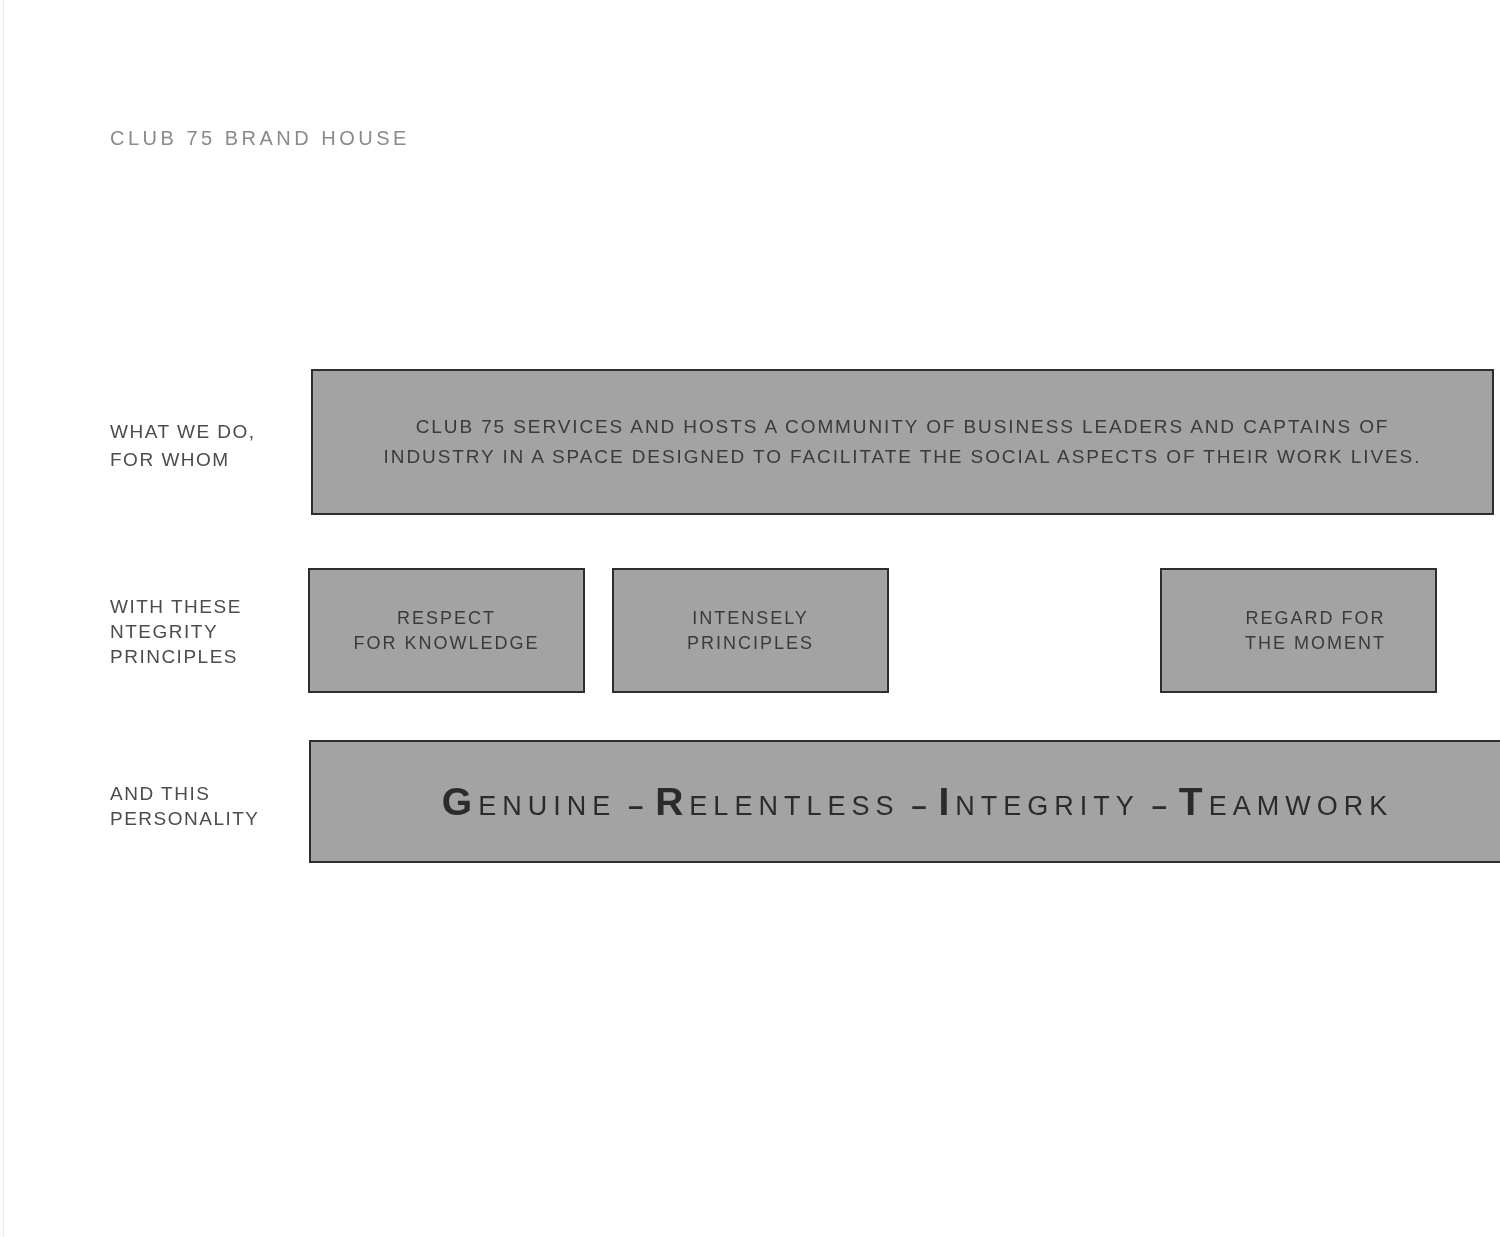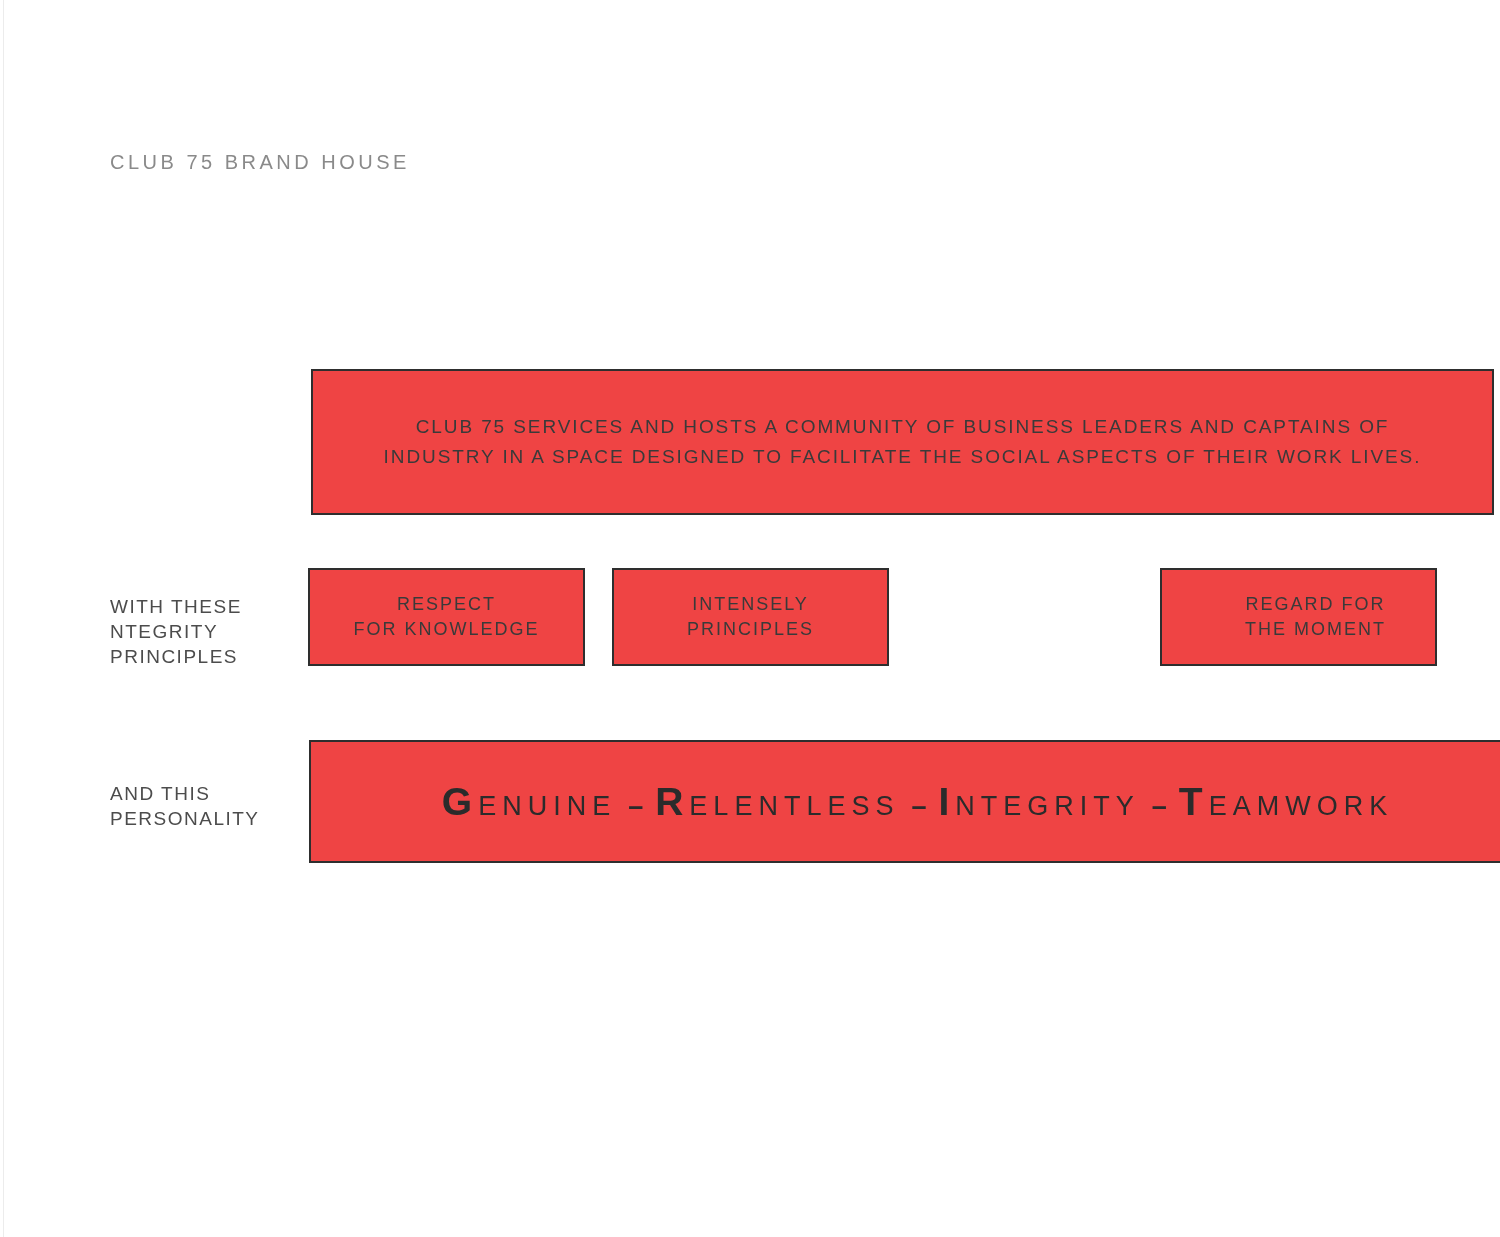--- a/index.html
+++ b/index.html
@@ -29,58 +29,57 @@
     background: #ececec;
   }
 
   .slide-title {
     position: absolute;
     left: 110px; top: 127px;
     font-size: 20px;
     letter-spacing: 3.5px;
     color: var(--title-gray);
     white-space: nowrap;
-    margin-top: 24px;
   }
 
   .row-label {
     position: absolute;
     left: 110px;
     color: var(--label-gray);
     font-size: 19px;
     letter-spacing: 1.5px;
   }
   .row-label .lbl-line { display: block; }
 
   .label-row1 { top: 418px; line-height: 28px; }
   .label-row2 { top: 594px; line-height: 25px; }
   .label-row3 { top: 781px; line-height: 25px; }
 
   .outline-box {
     position: absolute;
     border: 2px solid var(--border-dark);
-    background: #ef4444;
+    background: #a3a3a3;
     display: flex;
     align-items: center;
     justify-content: center;
     text-align: center;
     color: var(--text-dark);
   }
 
   .box-what {
     left: 311px; top: 369px;
     width: 1183px; height: 146px;
     font-size: 19px;
     letter-spacing: 1.9px;
     line-height: 30px;
   }
 
   .box-principle {
     top: 568px;
-    width: 277px; height: 98px;
+    width: 277px; height: 125px;
     font-size: 18px;
     letter-spacing: 2px;
     line-height: 25px;
   }
   .box-principle-1 { left: 308px; }
   .box-principle-2 { left: 612px; }
   .box-principle-3 { left: 912px; }
   .box-principle-4 { left: 1160px; padding-left: 34px; }
 
   .box-personality {
@@ -104,20 +103,24 @@
 </style>
 </head>
 <body>
 
 <div class="page">
 
   <div class="edge-line"></div>
 
   <div class="slide-title">CLUB 75 BRAND HOUSE</div>
 
+  <div class="row-label label-row1">
+    <span class="lbl-line">WHAT WE DO,</span>
+    <span class="lbl-line">FOR WHOM</span>
+  </div>
   <div class="outline-box box-what">
     <div>
       <span class="box-line">CLUB 75 SERVICES AND HOSTS A COMMUNITY OF BUSINESS LEADERS AND CAPTAINS OF</span>
       <span class="box-line">INDUSTRY IN A SPACE DESIGNED TO FACILITATE THE SOCIAL ASPECTS OF THEIR WORK LIVES.</span>
     </div>
   </div>
 
   <div class="row-label label-row2">
     <span class="lbl-line">WITH THESE</span>
     <span class="lbl-line">NTEGRITY</span>

